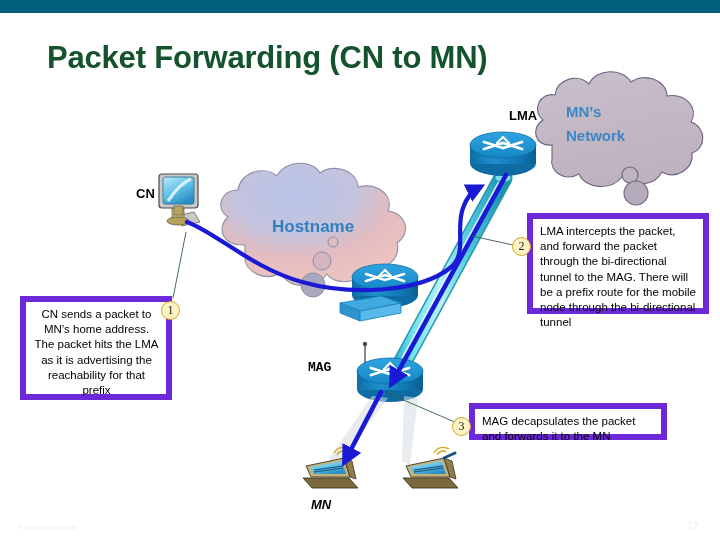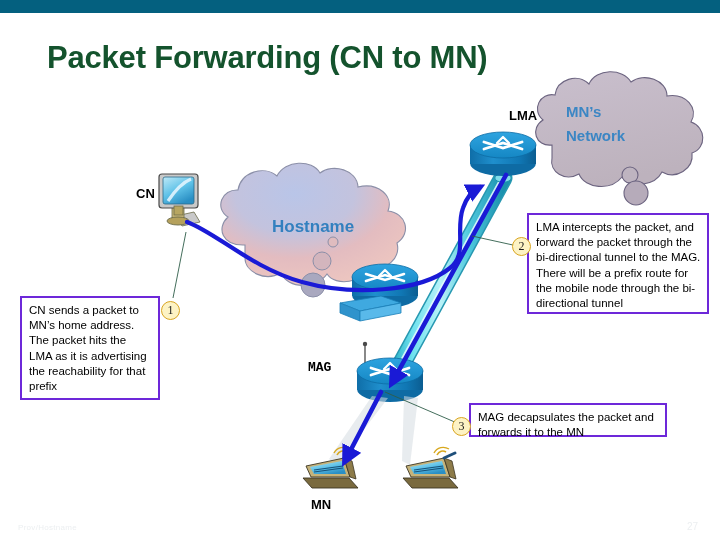--- a/index.html
+++ b/index.html
@@ -37,21 +37,21 @@
   .node-label {
     position: absolute;
     font-size: 13px;
     font-weight: bold;
     color: #000000;
     white-space: nowrap;
   }
   .callout {
     position: absolute;
     background: #ffffff;
-    border: 2px solid #6d28d9;
+    border: 6px solid #6d28d9;
     font-size: 11.5px;
     line-height: 15.2px;
     color: #000000;
     padding: 5px 6px 20px 7px;
     box-sizing: border-box;
   }
   .num-circle {
     position: absolute;
     width: 19px;
     height: 19px;
@@ -295,23 +295,23 @@
   <div class="cloud-text" id="internet-text">Hostname</div>
 
   <div class="cloud-text" id="home-net-text">
     <div>MN’s</div>
     <div>Network</div>
   </div>
 
   <div class="node-label" style="left:136px; top:186px;">CN</div>
   <div class="node-label" style="left:493px; top:108px;margin-left:16px;">LMA</div>
   <div class="node-label" style="left:308px; top:360px;font-family:Liberation Mono, monospace;">MAG</div>
-  <div class="node-label" style="left:311px; top:497px;">MN</div>
-
-  <div class="callout" style="left:20px; top:296px; width:140px; height:104px;">
+  <div class="node-label" style="left:311px; top:497px;font-style:italic;">MN</div>
+
+  <div class="callout" style="left:20px; top:296px; width:152px; height:104px;text-align:center;">
     <span>CN sends a packet to MN’s home address. The packet hits the LMA as it is advertising the reachability for that prefix</span>
   </div>
   <div class="num-circle" style="left:161px; top:301px;">1</div>
 
   <div class="callout" style="left:527px; top:213px; width:182px; height:101px;">
     <span>LMA intercepts the packet, and forward the packet through the bi-directional tunnel to the MAG. There will be a prefix route for the mobile node through the bi-directional tunnel</span>
   </div>
   <div class="num-circle" style="left:512px; top:237px;">2</div>
 
   <div class="callout" style="left:469px; top:403px; width:198px; height:34px;">

